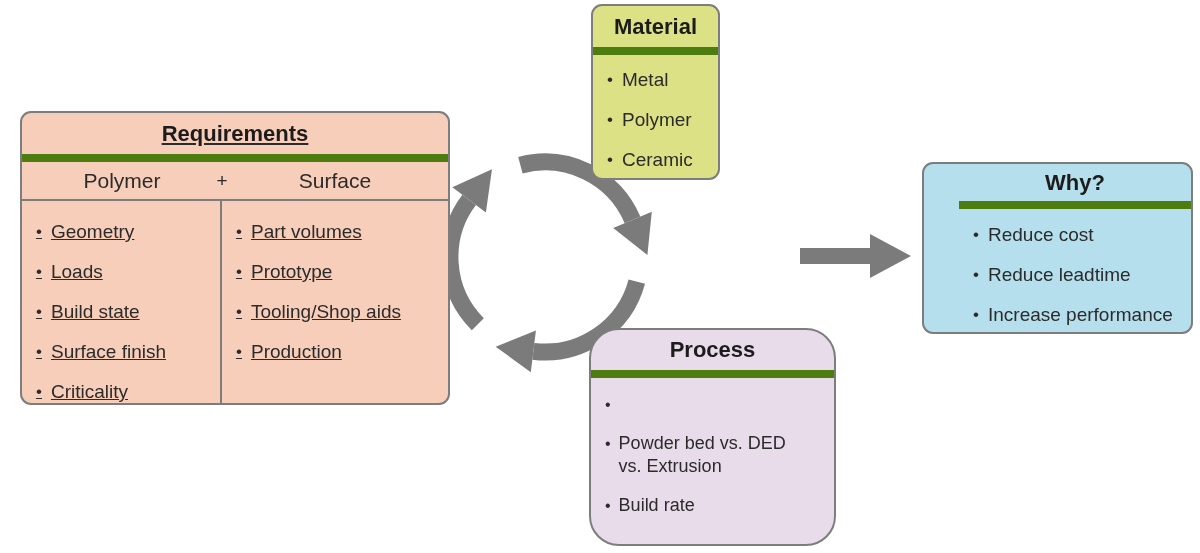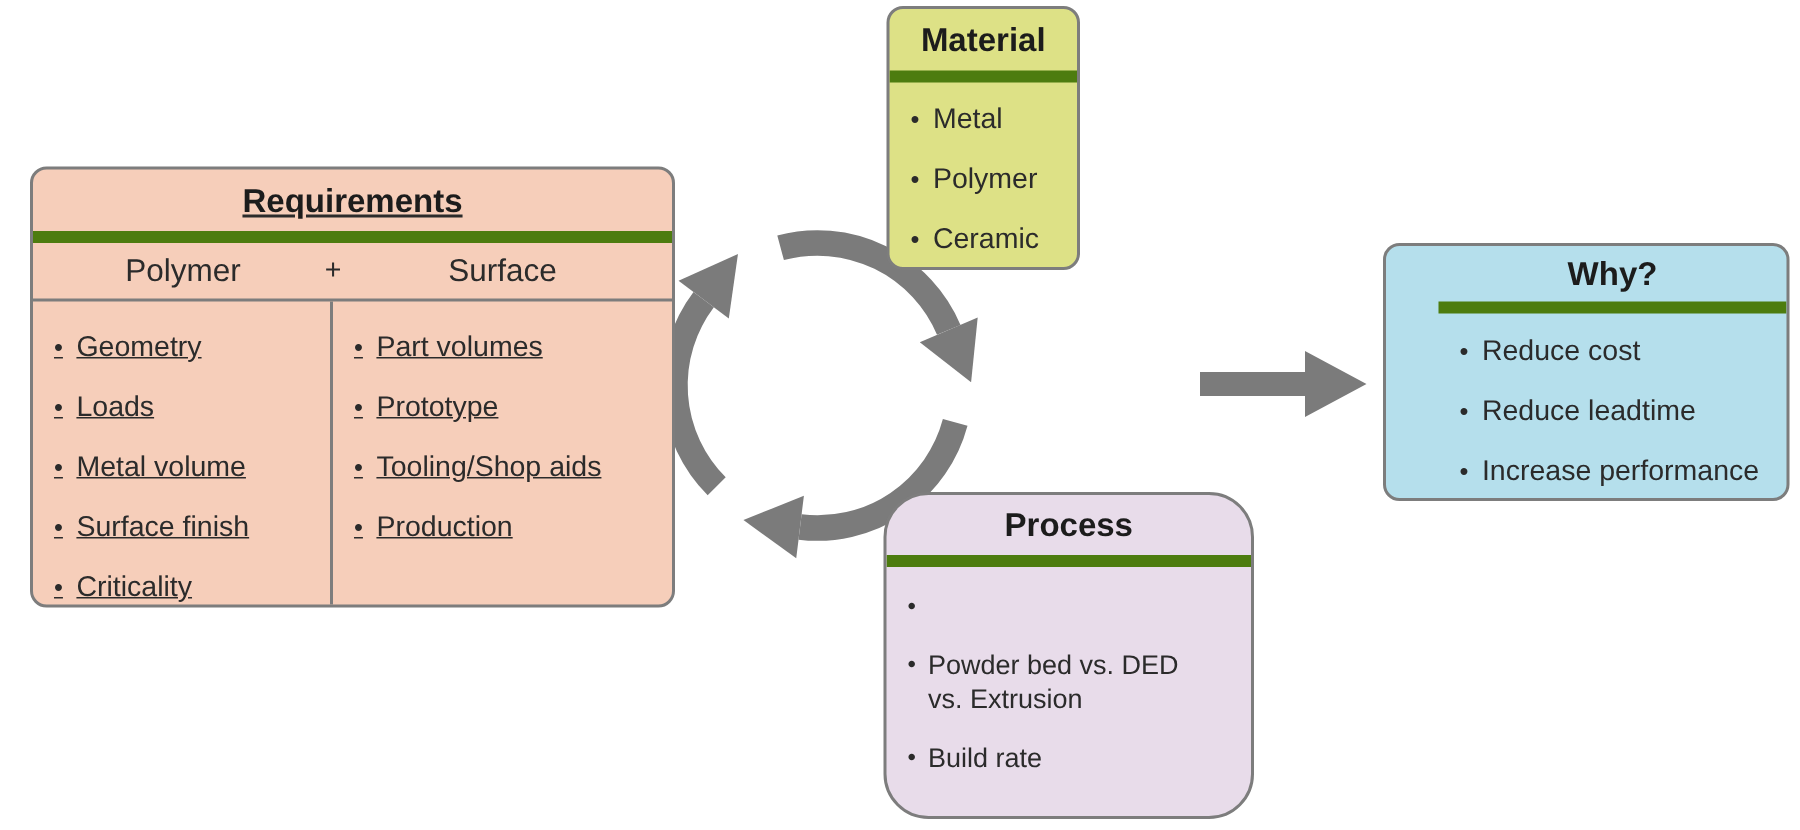--- a/index.html
+++ b/index.html
@@ -112,21 +112,21 @@
         <div class="li">
             <span class="bullet">•</span>
             <span>Geometry</span>
           </div>
         <div class="li">
             <span class="bullet">•</span>
             <span>Loads</span>
           </div>
         <div class="li">
             <span class="bullet">•</span>
-            <span>Metal volume</span>
+            <span>Build state</span>
           </div>
         <div class="li">
             <span class="bullet">•</span>
             <span>Surface finish</span>
           </div>
         <div class="li">
             <span class="bullet">•</span>
             <span>Criticality</span>
           </div>
       </div>

